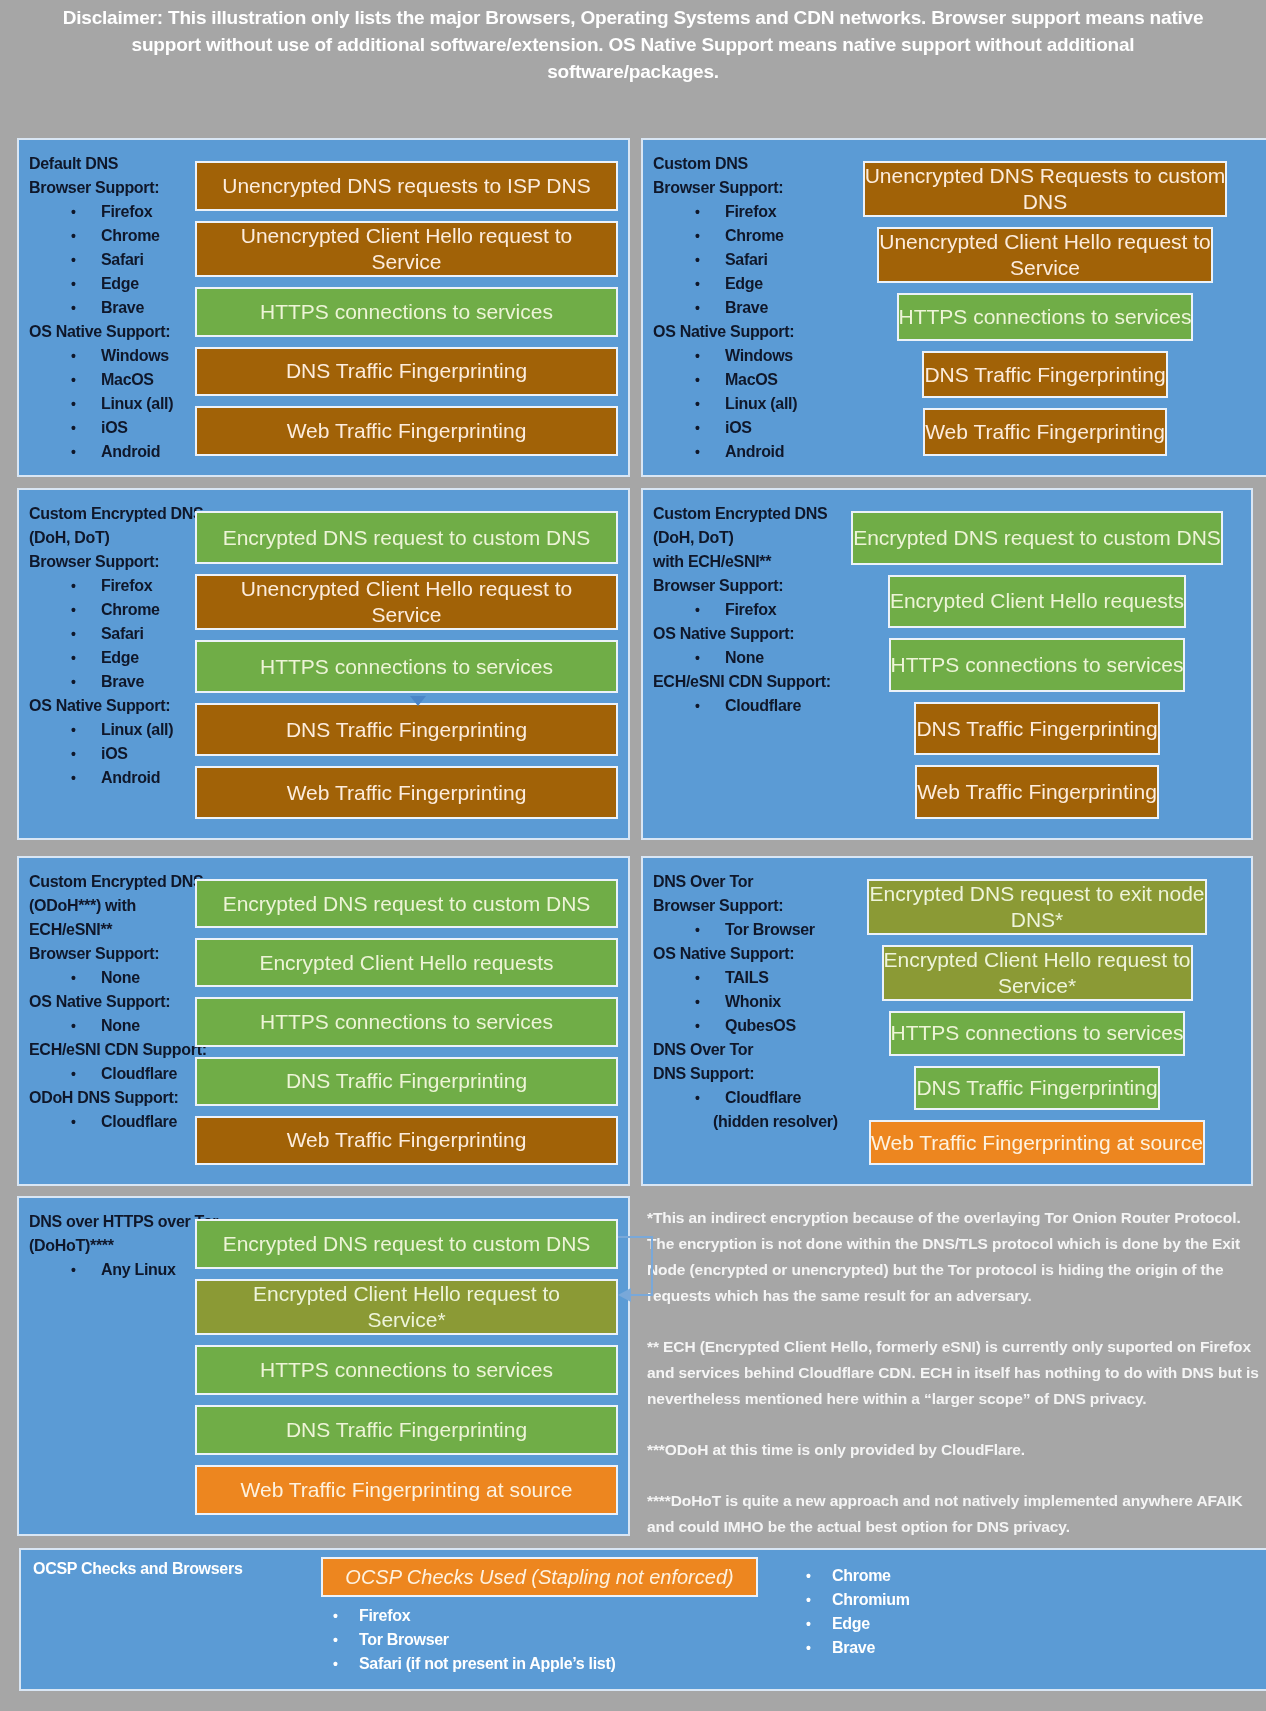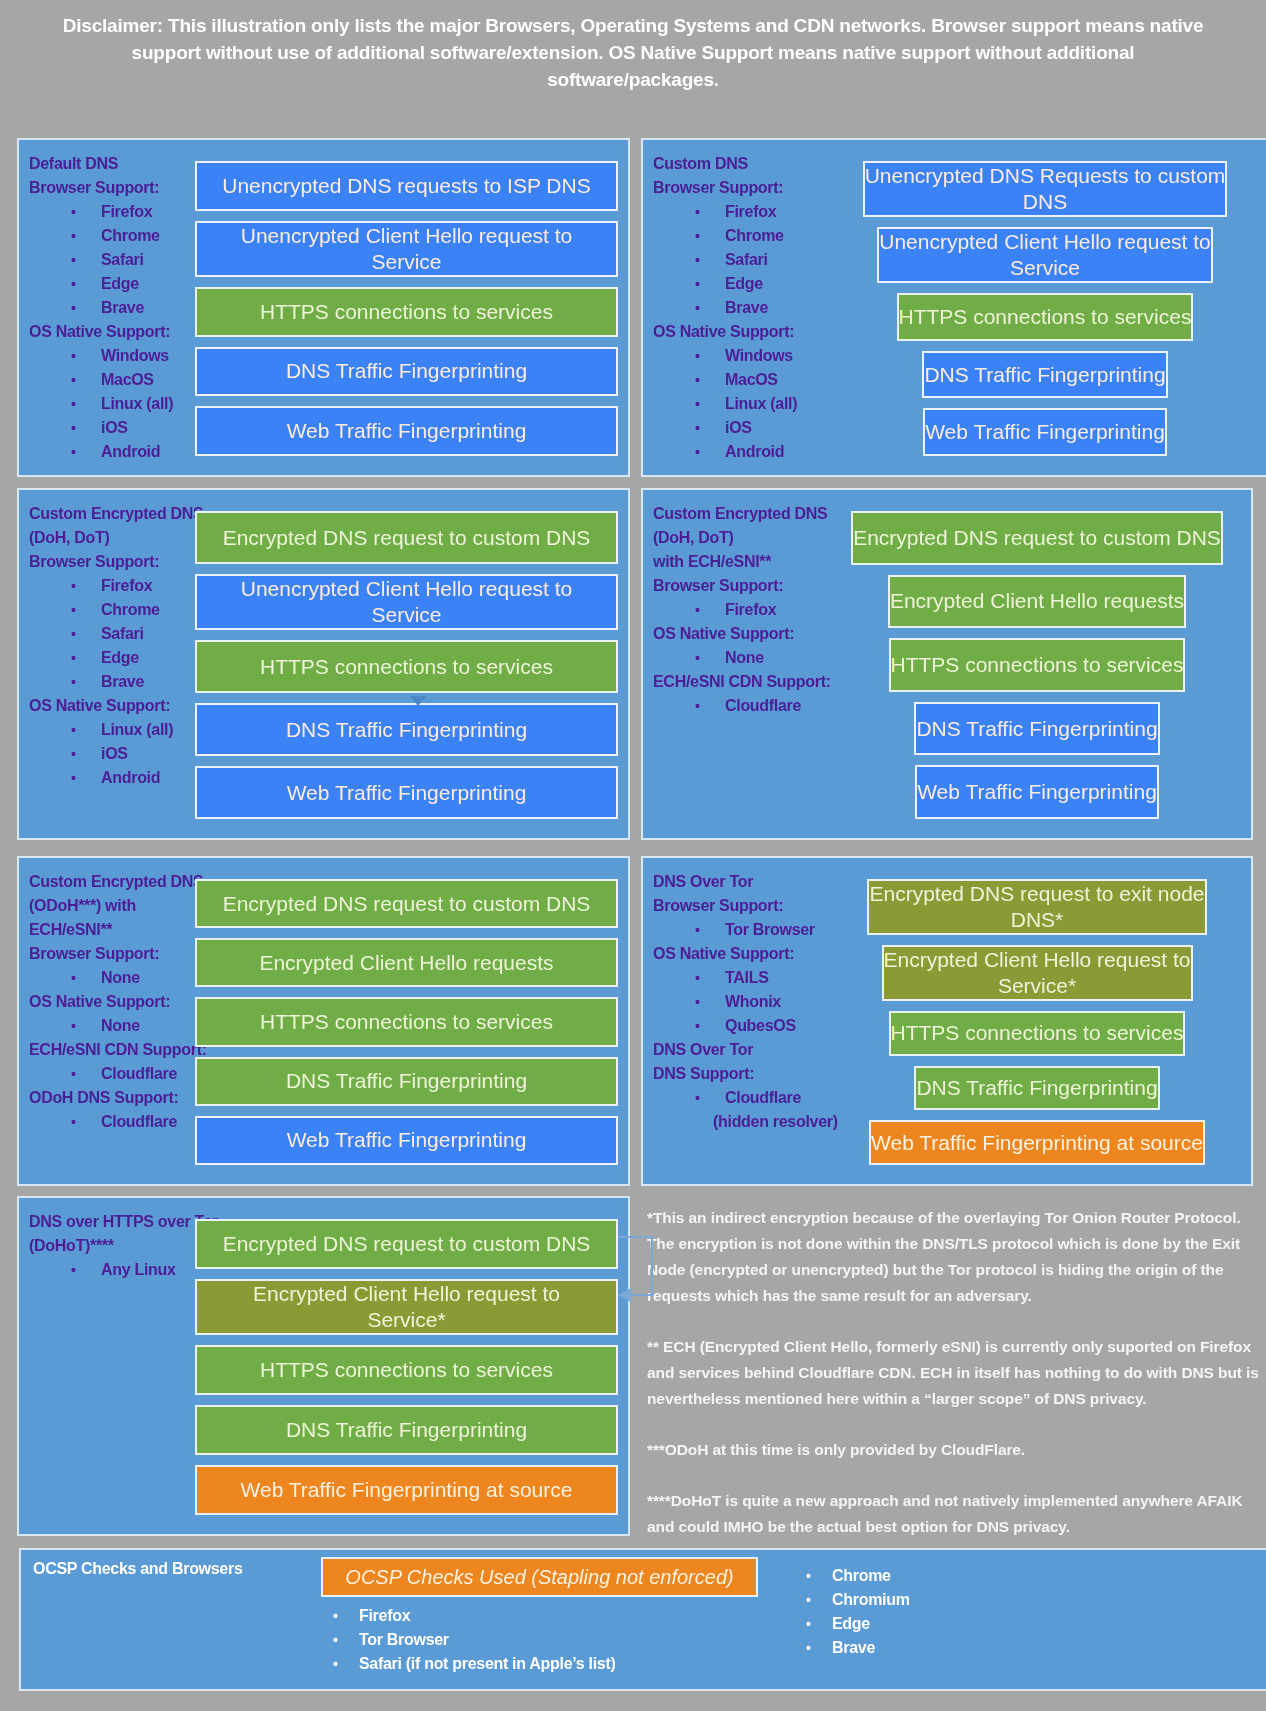--- a/index.html
+++ b/index.html
@@ -4,45 +4,45 @@
 <style>
   html,body{margin:0;padding:0;background:#8f8f8f;}
   .canvas{
     position:relative;width:1266px;height:1711px;margin:0 auto;
     background:#a6a6a6;overflow:hidden;
     font-family:"Liberation Sans",sans-serif;
   }
   
   .hdr{position:absolute;top:0;left:0;right:0;text-align:center;color:#ffffff;}
   .hdr h1{margin:13px 0 4px 0;font-size:21px;font-weight:bold;letter-spacing:-0.2px;}
-  .hdr p{margin:12px auto 0 auto;width:1150px;font-size:19px;font-weight:bold;
+  .hdr p{margin:4px auto 0 auto;width:1150px;font-size:19px;font-weight:bold;
          line-height:27px;letter-spacing:-0.2px;}
   
   .panel{position:absolute;background:#5b9bd5;border:2px solid #d9e6f4;box-sizing:border-box;}
   #p1{left:17px;top:138px;width:613px;height:339px;}
   #p2{left:641px;top:138px;width:628px;height:339px;}
   #p3{left:17px;top:488px;width:613px;height:352px;}
   #p4{left:641px;top:488px;width:612px;height:352px;}
   #p5{left:17px;top:856px;width:613px;height:330px;}
   #p6{left:641px;top:856px;width:612px;height:330px;}
   #p7{left:17px;top:1196px;width:613px;height:340px;}
-  .sidebar{position:absolute;left:0;top:0;width:176px;padding-top:12px;color:#4c1d95;}
+  .sidebar{position:absolute;left:0;top:0;width:176px;padding-top:12px;color:#0f172a;}
   .si{display:flex;line-height:24px;font-size:16px;font-weight:bold;
       letter-spacing:-0.3px;white-space:nowrap;}
   .si .dot{display:none;}
   .si.h .st{margin-left:10px;}
   .si.b .dot{display:inline-block;margin-left:52px;width:30px;font-size:14px;}
   .si.cont .st{margin-left:70px;}
   .bars{position:absolute;left:176px;right:10px;top:0;bottom:0;display:flex;
         flex-direction:column;padding:16px 0 14px 0;box-sizing:border-box;}
   .panel.right .bars{left:190px;align-items:center;}
   .bar{flex:1;margin:5px 0;display:flex;align-items:center;justify-content:center;
        text-align:center;border:2px solid #ecf2f9;box-sizing:border-box;}
   .bar span{white-space:pre-line;font-size:21px;line-height:26px;}
-  .bar.bad{background:#3b82f6;color:#fcecdd;}
+  .bar.bad{background:#a16207;color:#fcecdd;}
   .bar.good{background:#70ad47;color:#edf4d7;}
   .bar.indirect{background:#8b9a35;color:#eef4da;}
   .bar.warn{background:#ed861f;color:#fdf2e0;}
   
   .footnotes{position:absolute;left:647px;top:1205px;width:625px;color:#f5f5f5;}
   .footnotes p{margin:0 0 25px 0;font-size:15.5px;font-weight:bold;line-height:26px;
                letter-spacing:-0.1px;}
   
   #ocsp{left:19px;top:1548px;width:1256px;height:143px;position:absolute;
         background:#5b9bd5;border:2px solid #d9e6f4;box-sizing:border-box;}

